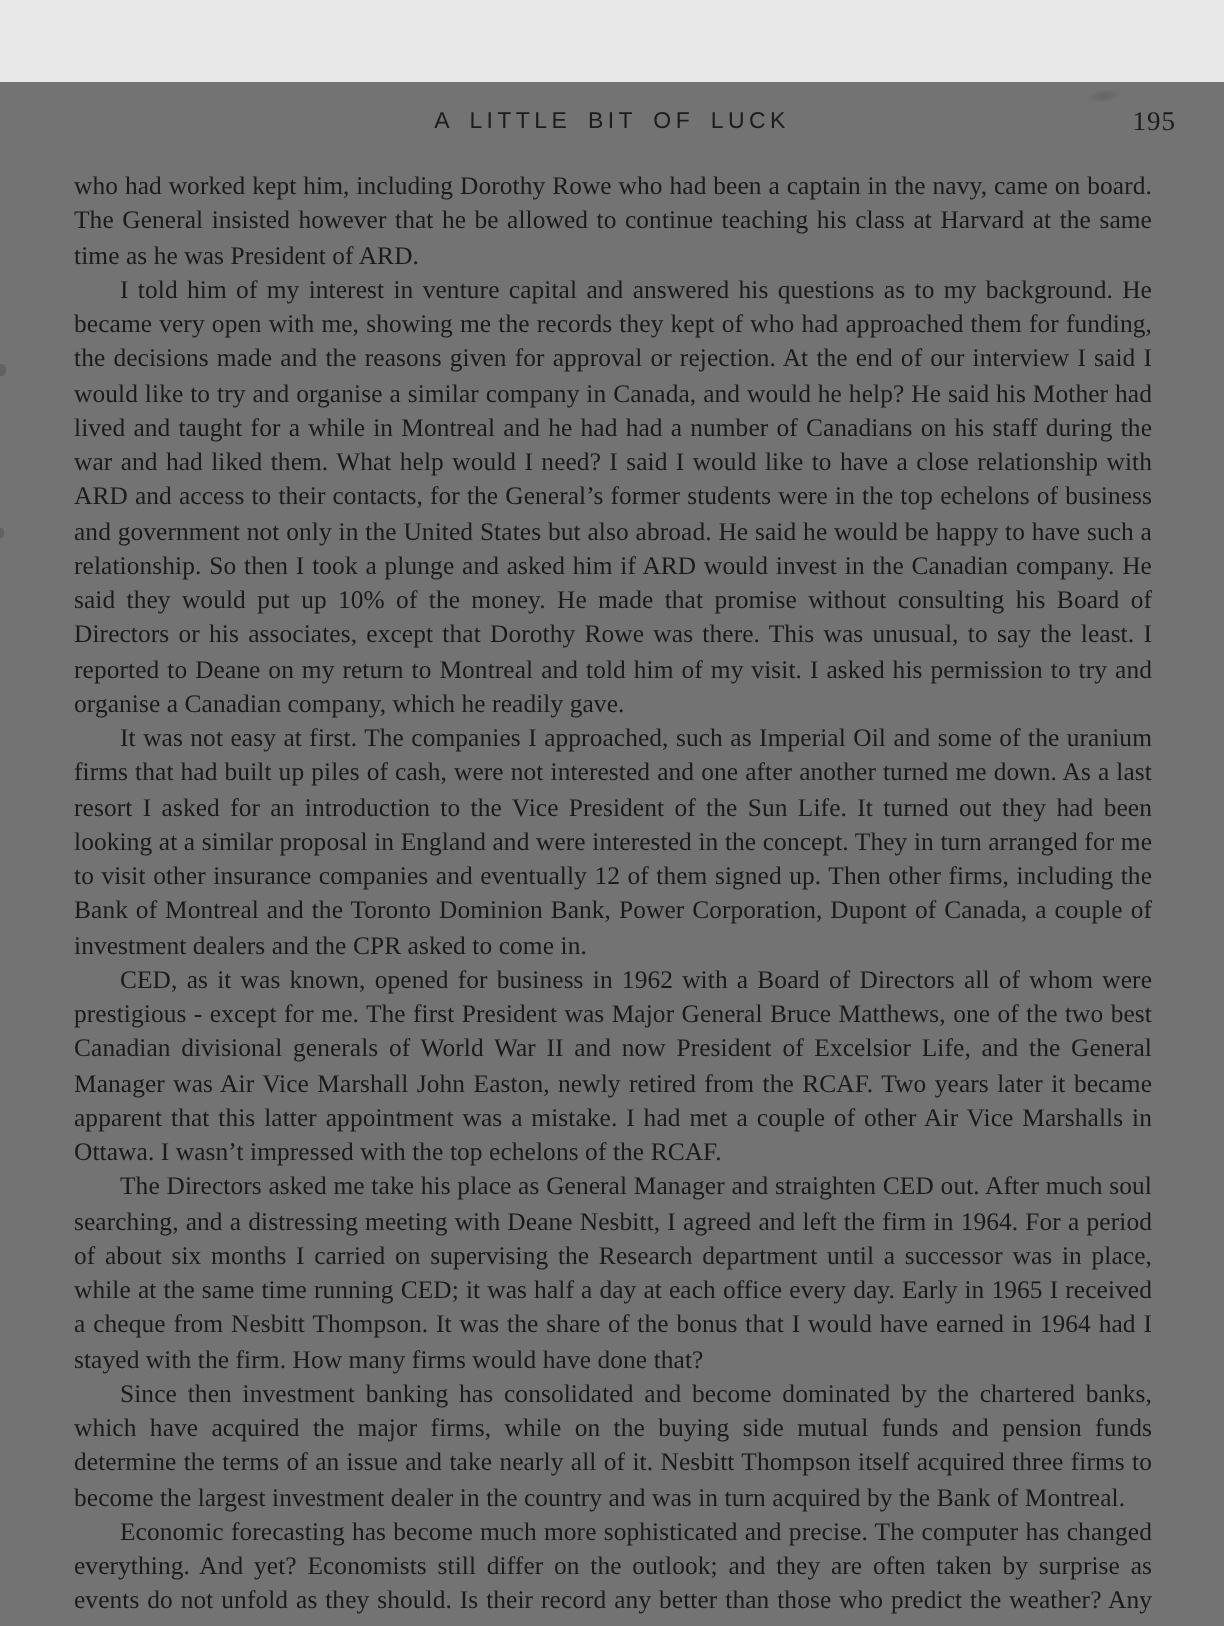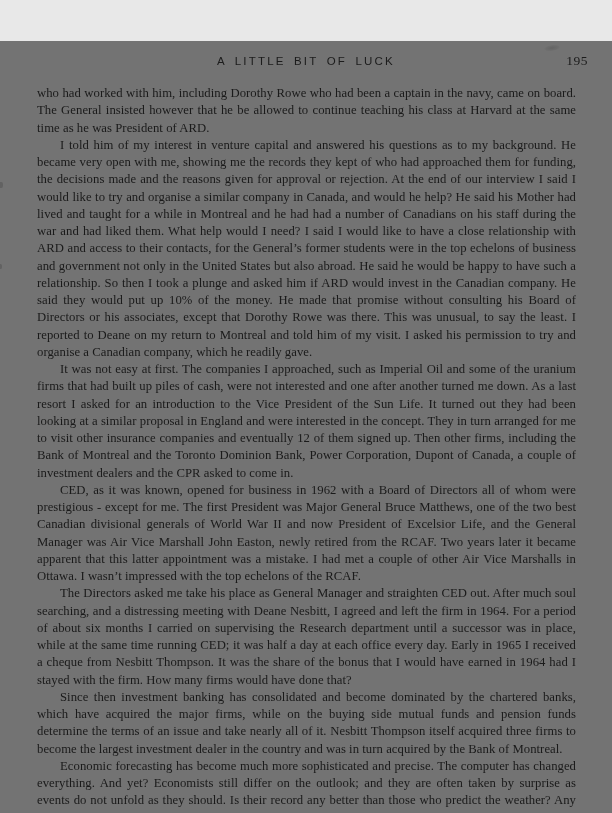--- a/index.html
+++ b/index.html
@@ -93,21 +93,21 @@
   <div class="running-head">
     <span class="chapter-title">A LITTLE BIT OF LUCK</span>
     <span class="folio">195</span>
   </div>
 
   <div class="smudge"></div>
   <div class="speck s1"></div>
   <div class="speck s2"></div>
 
   <div class="body-text" id="body-text">
-      <p class="para">who had worked with him, including Dorothy Rowe who had been a captain in the navy, came on board. The General insisted however that he be allowed to continue teaching his class at Harvard at the same time as he was President of ARD.</p>
+      <p class="para">who had worked kept him, including Dorothy Rowe who had been a captain in the navy, came on board. The General insisted however that he be allowed to continue teaching his class at Harvard at the same time as he was President of ARD.</p>
       <p class="para indent">I told him of my interest in venture capital and answered his questions as to my background. He became very open with me, showing me the records they kept of who had approached them for funding, the decisions made and the reasons given for approval or rejection. At the end of our interview I said I would like to try and organise a similar company in Canada, and would he help? He said his Mother had lived and taught for a while in Montreal and he had had a number of Canadians on his staff during the war and had liked them. What help would I need? I said I would like to have a close relationship with ARD and access to their contacts, for the General’s former students were in the top echelons of business and government not only in the United States but also abroad. He said he would be happy to have such a relationship. So then I took a plunge and asked him if ARD would invest in the Canadian company. He said they would put up 10% of the money. He made that promise without consulting his Board of Directors or his associates, except that Dorothy Rowe was there. This was unusual, to say the least. I reported to Deane on my return to Montreal and told him of my visit. I asked his permission to try and organise a Canadian company, which he readily gave.</p>
       <p class="para indent">It was not easy at first. The companies I approached, such as Imperial Oil and some of the uranium firms that had built up piles of cash, were not interested and one after another turned me down. As a last resort I asked for an introduction to the Vice President of the Sun Life. It turned out they had been looking at a similar proposal in England and were interested in the concept. They in turn arranged for me to visit other insurance companies and eventually 12 of them signed up. Then other firms, including the Bank of Montreal and the Toronto Dominion Bank, Power Corporation, Dupont of Canada, a couple of investment dealers and the CPR asked to come in.</p>
       <p class="para indent">CED, as it was known, opened for business in 1962 with a Board of Directors all of whom were prestigious - except for me. The first President was Major General Bruce Matthews, one of the two best Canadian divisional generals of World War II and now President of Excelsior Life, and the General Manager was Air Vice Marshall John Easton, newly retired from the RCAF. Two years later it became apparent that this latter appointment was a mistake. I had met a couple of other Air Vice Marshalls in Ottawa. I wasn’t impressed with the top echelons of the RCAF.</p>
       <p class="para indent">The Directors asked me take his place as General Manager and straighten CED out. After much soul searching, and a distressing meeting with Deane Nesbitt, I agreed and left the firm in 1964. For a period of about six months I carried on supervising the Research department until a successor was in place, while at the same time running CED; it was half a day at each office every day. Early in 1965 I received a cheque from Nesbitt Thompson. It was the share of the bonus that I would have earned in 1964 had I stayed with the firm. How many firms would have done that?</p>
       <p class="para indent">Since then investment banking has consolidated and become dominated by the chartered banks, which have acquired the major firms, while on the buying side mutual funds and pension funds determine the terms of an issue and take nearly all of it. Nesbitt Thompson itself acquired three firms to become the largest investment dealer in the country and was in turn acquired by the Bank of Montreal.</p>
       <p class="para indent">Economic forecasting has become much more sophisticated and precise. The computer has changed everything. And yet? Economists still differ on the outlook; and they are often taken by surprise as events do not unfold as they should. Is their record any better than those who predict the weather? Any forecast, no matter how good the mathematical models created, has to be based on assumptions and these by their nature are risky. As in days of yore when the study of entrails was used to divine the future, it still takes guts to make a forecast with an air of confidence.</p>
     </div>
 
 </div>
 

